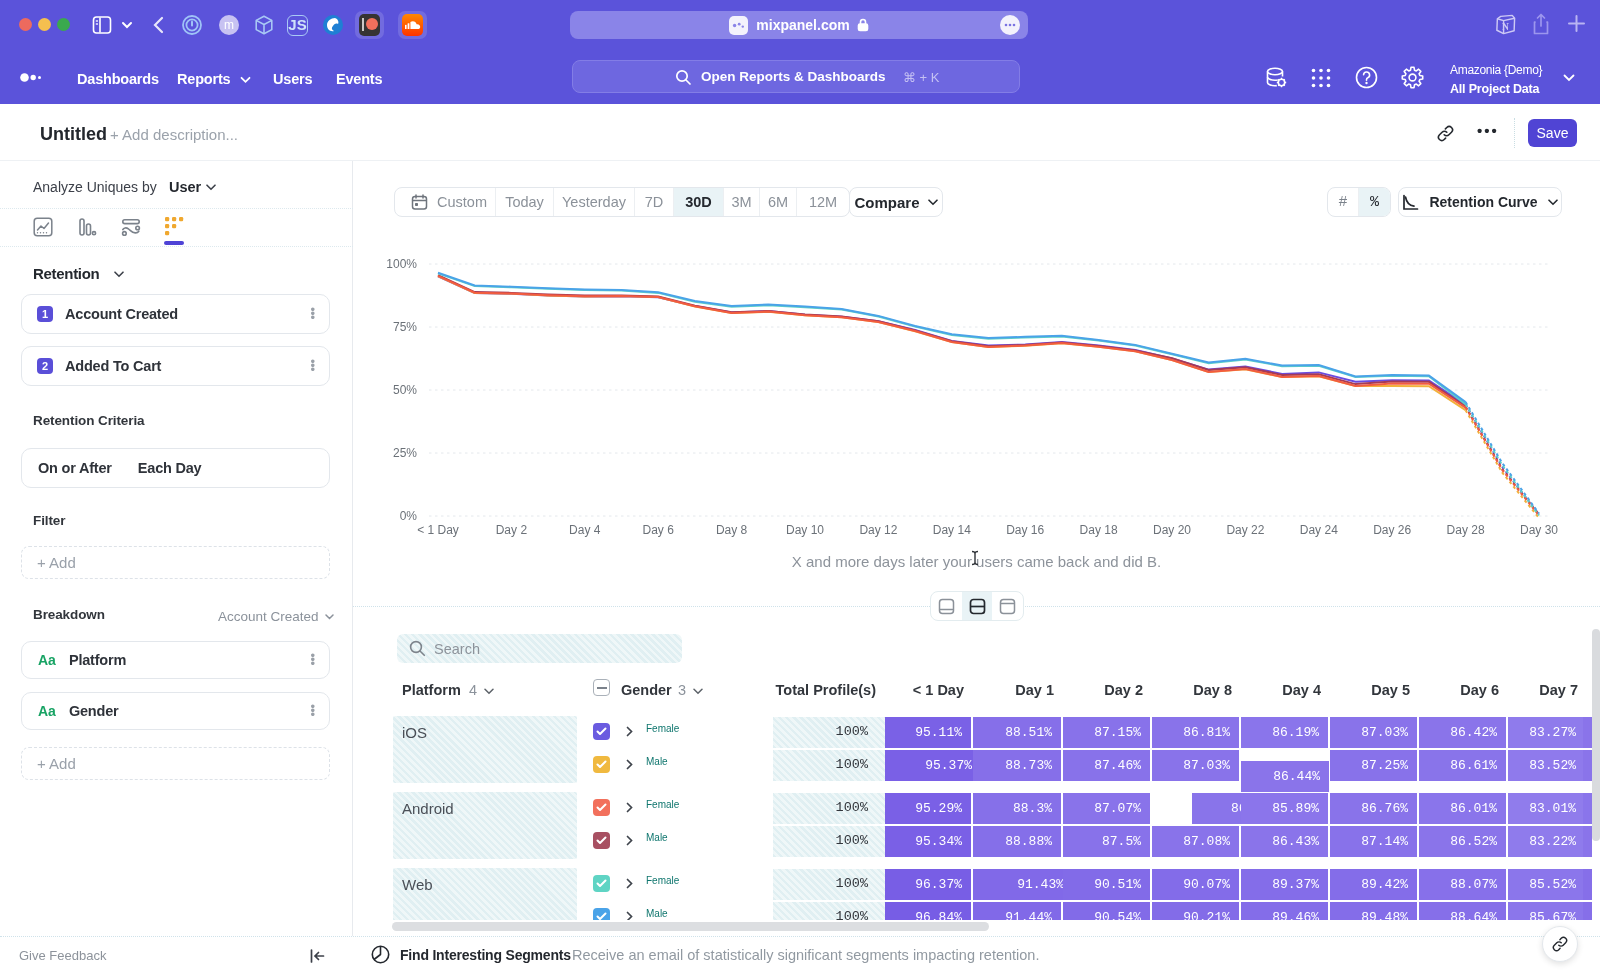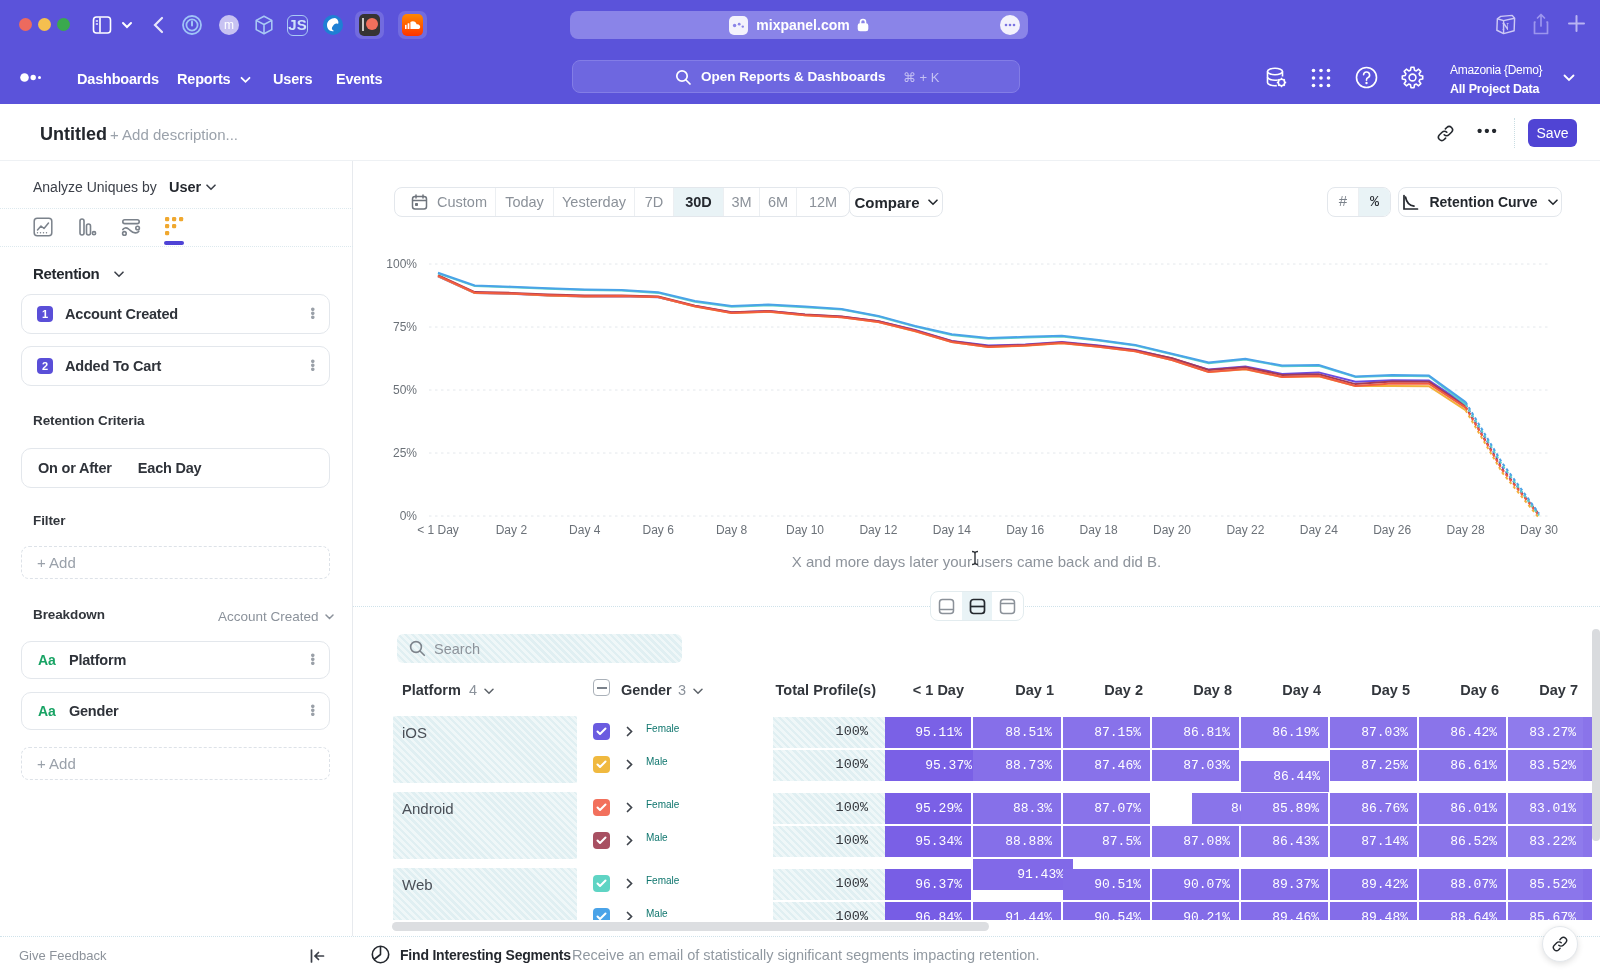--- a/index.html
+++ b/index.html
@@ -509,21 +509,21 @@
           <path d="M1.5 4.5 L4 7 L9.5 1.5"></path>
         </svg>
       </div>
       <svg class="abs" style="left:273px;top:271px;" width="7" height="11" viewBox="0 0 7 11" fill="none" stroke="#3f444c" stroke-width="1.7" stroke-linecap="round">
         <path d="M1.5 1.5 L5.5 5.5 L1.5 9.5"></path>
       </svg>
       <span class="glabel" style="left:293px;top:268px;">Female</span>
       <div class="hatch abs" style="left:420px;top:262px;width:112px;height:31px;"></div>
       <span class="abs mono" style="left:420px;top:269px;width:95px;text-align:right;font-size:13.5px;color:#32363c;">100%</span>
       <div class="pcell" style="left:532px;top:262px;width:86px;background:rgb(120,94,229);">96.37%</div>
-      <div class="pcell" style="left:620px;top:252px;width:100px;background:rgb(129,105,232);">91.43%</div>
+      <div class="pcell" style="left:620px;top:262px;width:100px;background:rgb(129,105,232);">91.43%</div>
       <div class="pcell" style="left:710px;top:262px;width:87px;background:rgb(130,107,232);">90.51%</div>
       <div class="pcell" style="left:799px;top:262px;width:87px;background:rgb(131,108,233);">90.07%</div>
       <div class="pcell" style="left:888px;top:262px;width:87px;background:rgb(132,109,233);">89.37%</div>
       <div class="pcell" style="left:977px;top:262px;width:87px;background:rgb(132,109,233);">89.42%</div>
       <div class="pcell" style="left:1066px;top:262px;width:87px;background:rgb(135,112,234);">88.07%</div>
       <div class="pcell" style="left:1155px;top:262px;width:77px;background:rgb(139,118,235);">85.52%</div>
       <div class="pcell" style="left:1230px;top:262px;width:8px;background:rgb(134,111,233);"></div>
       <div class="cb" style="left:240px;top:301px;background:#4aa3e8;">
         <svg width="11" height="9" viewBox="0 0 11 9" fill="none" stroke="#fff" stroke-width="2" stroke-linecap="round" stroke-linejoin="round">
           <path d="M1.5 4.5 L4 7 L9.5 1.5"></path>

